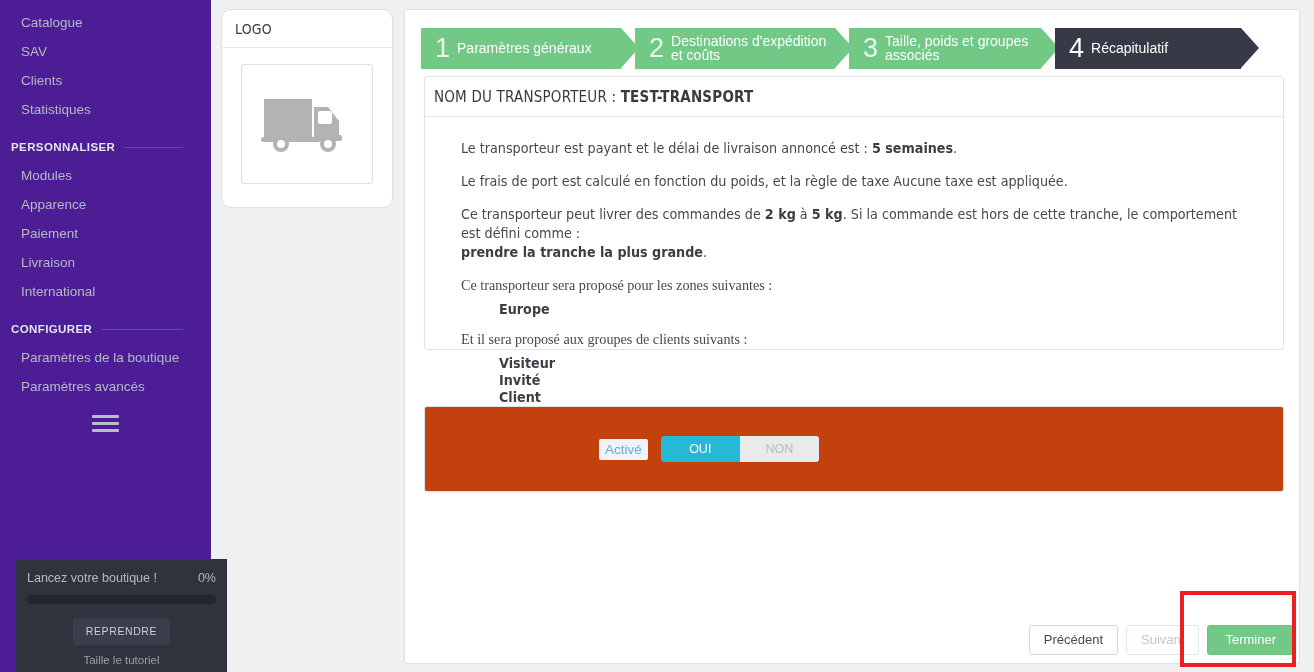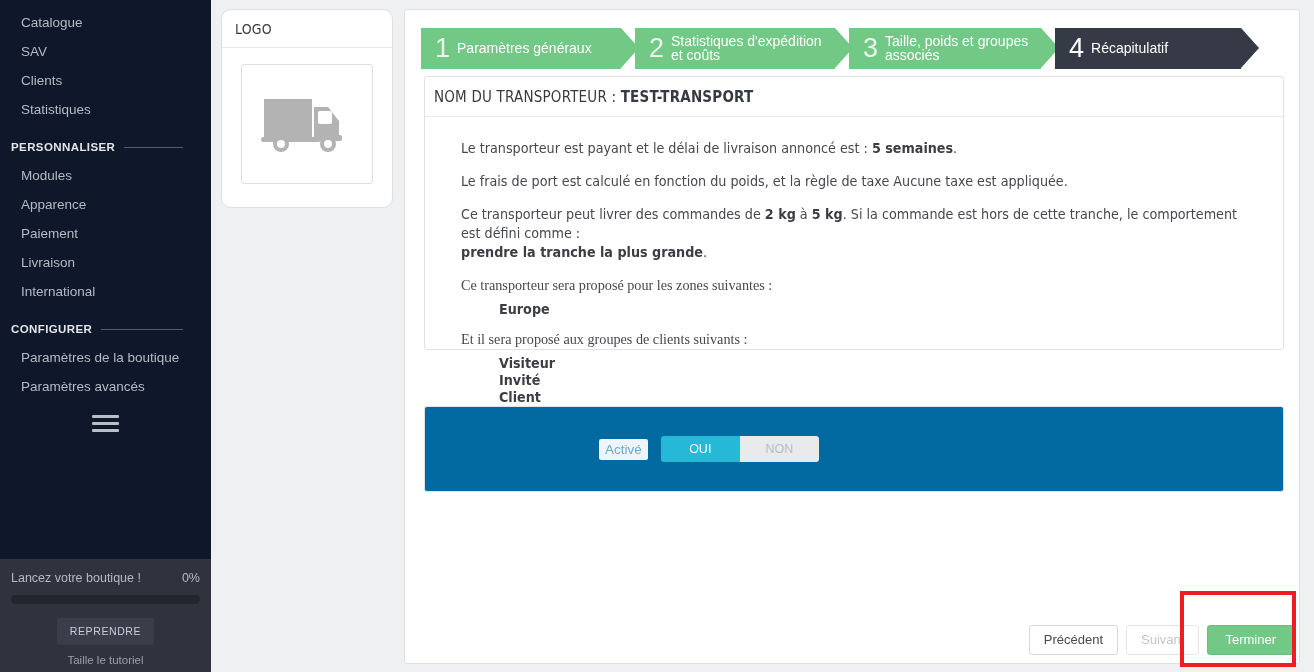--- a/index.html
+++ b/index.html
@@ -8,21 +8,21 @@
     overflow: hidden;
     background: #eff0f2;
     font-family: "Liberation Sans", sans-serif;
   }
   .app { position: relative; width: 1314px; height: 672px; }
 
   
   .sidebar {
     position: absolute; left: 0; top: 0;
     width: 211px; height: 672px;
-    background: #0f172a;
+    background: #4c1d95;
     color: #bcc0c8;
   }
   .nav-list { list-style: none; padding-top: 8px; }
   .nav-item {
     display: block;
     font-size: 13.5px;
     color: #b5bac4;
     padding: 7px 0 7px 21px;
     line-height: 15px;
     cursor: pointer;
@@ -52,21 +52,21 @@
     position: absolute; left: 0; right: 0; top: 415px;
     display: flex; flex-direction: column; align-items: center; gap: 4px;
     cursor: pointer;
   }
   .hamburger span {
     display: block; width: 27px; height: 3px;
     background: #b9bec7; border-radius: 1px;
   }
 
   .sidebar-footer {
-    position: absolute; left: 0; bottom: 0; width: 211px;
+    position: absolute; left: 16px; bottom: 0; width: 211px;
     background: #2f333e;
     padding: 12px 11px 6px 11px;
   }
   .launch-row {
     display: flex; justify-content: space-between; align-items: center;
     font-size: 12.5px; color: #b5bac4;
   }
   .progress-track {
     margin-top: 10px;
     height: 9px; border-radius: 5px;
@@ -205,21 +205,21 @@
     font-weight: bold; color: #3b3e44;
     padding-left: 38px;
     line-height: 17px;
   }
   .indent-group { margin-bottom: 2px; }
 
   
   .toggle-card {
     position: absolute; left: 424px; top: 406px;
     width: 860px; height: 86px;
-    background: #0369a1;
+    background: #c2410c;
     border: 1px solid #dfe2e6;
     border-radius: 3px;
     display: flex; align-items: center;
   }
   .toggle-wrap {
     display: flex; align-items: center;
     margin-left: 174px;
   }
   .toggle-label {
     font-size: 13.5px;
@@ -355,21 +355,21 @@
 
   <section class="main-panel"></section>
 
   <div class="steps">
     <div class="step done step1">
       <span class="step-num">1</span>
       <span class="step-label">Paramètres généraux</span>
     </div>
     <div class="step done step2">
       <span class="step-num">2</span>
-      <span class="step-label">Statistiques d'expédition et coûts</span>
+      <span class="step-label">Destinations d'expédition et coûts</span>
     </div>
     <div class="step done step3">
       <span class="step-num">3</span>
       <span class="step-label">Taille, poids et groupes associés</span>
     </div>
     <div class="step current step4">
       <span class="step-num">4</span>
       <span class="step-label">Récapitulatif</span>
     </div>
   </div>

